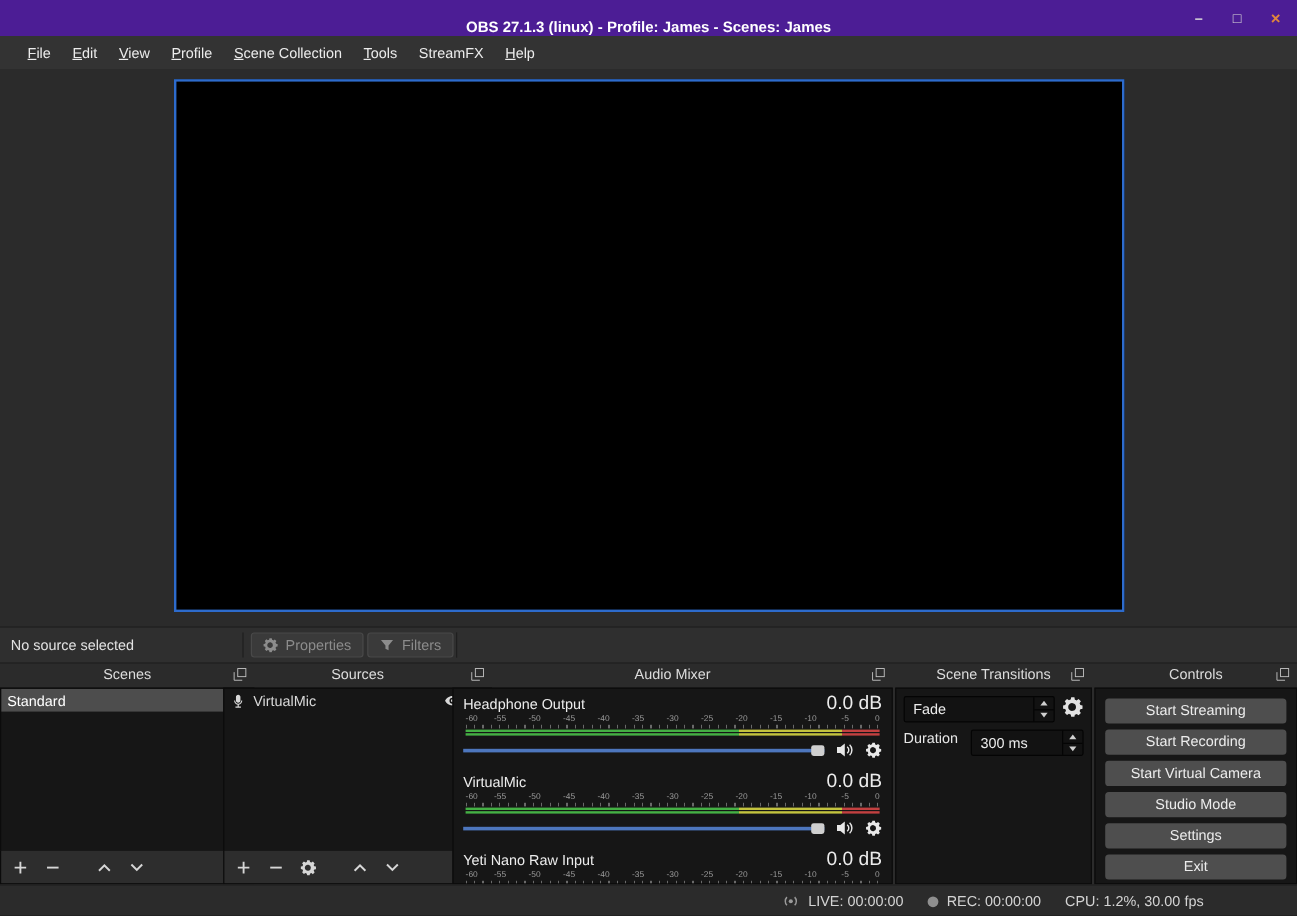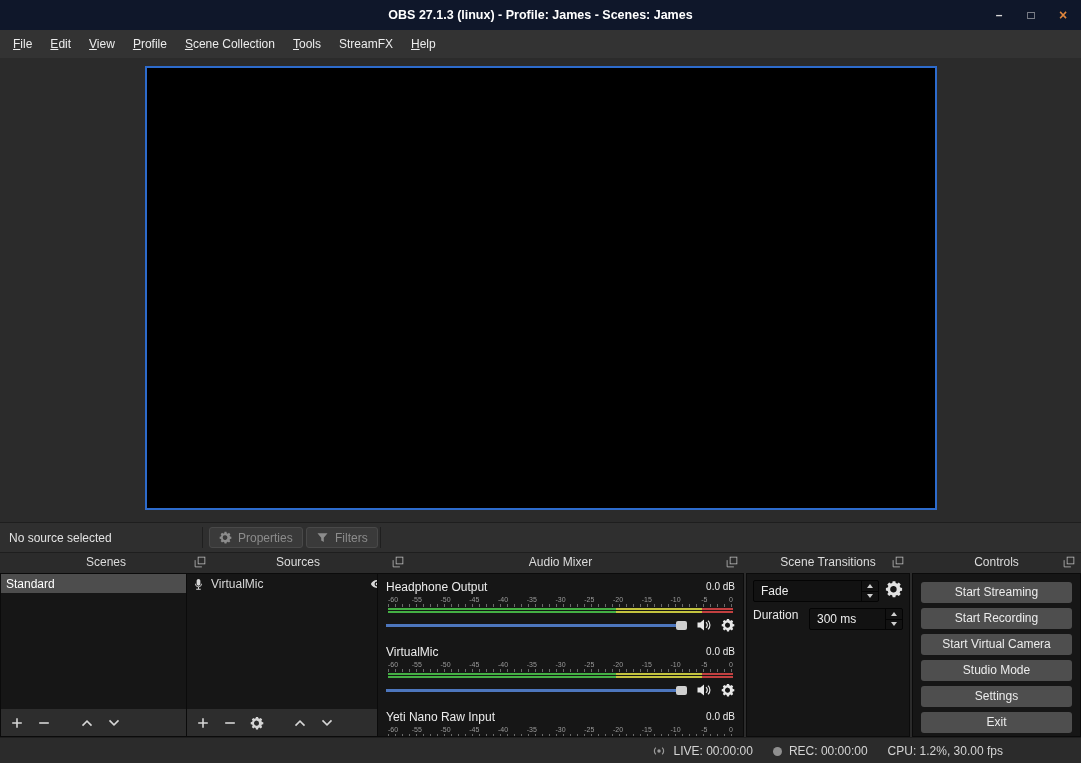--- a/index.html
+++ b/index.html
@@ -1,29 +1,29 @@
 <!DOCTYPE html>
 <html><head>
 <meta charset="utf-8">
 <style>
   html,body{margin:0;padding:0;background:#1b1b1b}
   #app{position:relative;width:1081px;height:763px;background:#2b2b2b;color:#e6e6e6;
        font-family:"Liberation Sans","DejaVu Sans",sans-serif;font-size:12px;overflow:hidden;cursor:default;user-select:none}
   svg{display:block;width:100%;height:100%}
 
   
-  .titlebar{position:absolute;left:0;top:0;right:0;height:30px;background:#0f172a;border-bottom:7px solid #c4b5fd;
-            display:flex;align-items:center;justify-content:center;font-weight:bold;font-size:12.5px;color:#fff}
+  .titlebar{position:absolute;left:0;top:0;right:0;height:30px;background:#4c1d95;border-bottom:7px solid #c4b5fd;
+            display:flex;align-items:flex-end;justify-content:center;font-weight:bold;font-size:12.5px;color:#fff}
   .win-btns{position:absolute;right:10px;top:0;height:30px;display:flex;align-items:center;gap:16px}
   .win-btn{width:16px;height:16px;display:flex;align-items:center;justify-content:center;color:#d8d8d8;font-size:12px;line-height:1}
   .win-btn.close{color:#e0863c;font-size:14px}
 
   
   .menubar{position:absolute;left:0;top:30px;right:0;height:28px;background:#333;border-bottom:1px solid #232323;
-           display:flex;align-items:center;padding-left:4px}
+           display:flex;align-items:center;padding-left:14px}
   .menu-item{padding:4px 9px;color:#ececec;white-space:nowrap}
   .menu-item u{text-decoration:underline}
 
   
   .workspace{position:absolute;left:0;top:58px;right:0;height:464px;background:#2b2b2b}
   .canvas{position:absolute;left:145px;top:8px;width:788px;height:440px;background:#000;border:2px solid #2d6bcc}
 
   
   .source-toolbar{position:absolute;left:0;top:522px;right:0;height:29px;background:#2f2f2f;
                   border-top:1px solid #1e1e1e;border-bottom:1px solid #1e1e1e}
@@ -51,21 +51,21 @@
   .source-row{height:20px;display:flex;align-items:center;gap:6px;padding:0 5px;color:#d8d8d8}
   .source-row .src-type{width:13px;height:13px;flex:none}
   .source-row .name{flex:1;overflow:hidden;white-space:nowrap}
   .source-row .row-icon{width:14px;height:14px;flex:none}
   .source-row.hidden-src{color:#8a8a8a}
 
   
   .mixer-body{padding-top:2px}
   .mix-ch{padding:3px 8px 4px;margin-bottom:4px}
   .mix-head{display:flex;justify-content:space-between;align-items:center;height:15px;color:#ececec}
-  .mix-db{font-size:10px}
+  .mix-db{font-size:16px}
   .ticks{position:relative;height:9px;margin:1px 2px 0}
   .ticks span{position:absolute;top:0;transform:translateX(-50%);font-size:7px;line-height:9px;color:#9a9a9a}
   .tickmarks{height:3px;margin:0 2px;background:repeating-linear-gradient(to right,#6a6a6a 0 1px,transparent 1px 7px)}
   .meter{margin:1px 2px 0}
   .meter .bar{height:2px;margin-bottom:1px;
        background:linear-gradient(to right,#44b044 0%,#44b044 66%,#c3c33e 66%,#c3c33e 91%,#c24040 91%,#c24040 100%)}
   .mix-ctl{display:flex;align-items:center;gap:9px;height:17px;margin-top:3px}
   .slider{flex:1;position:relative;height:12px}
   .slider .track{position:absolute;left:0;right:0;top:5px;height:3px;background:#4d76bd}
   .slider .handle{position:absolute;right:0;top:2px;width:11px;height:9px;background:#cfcfcf;border-radius:2px}

